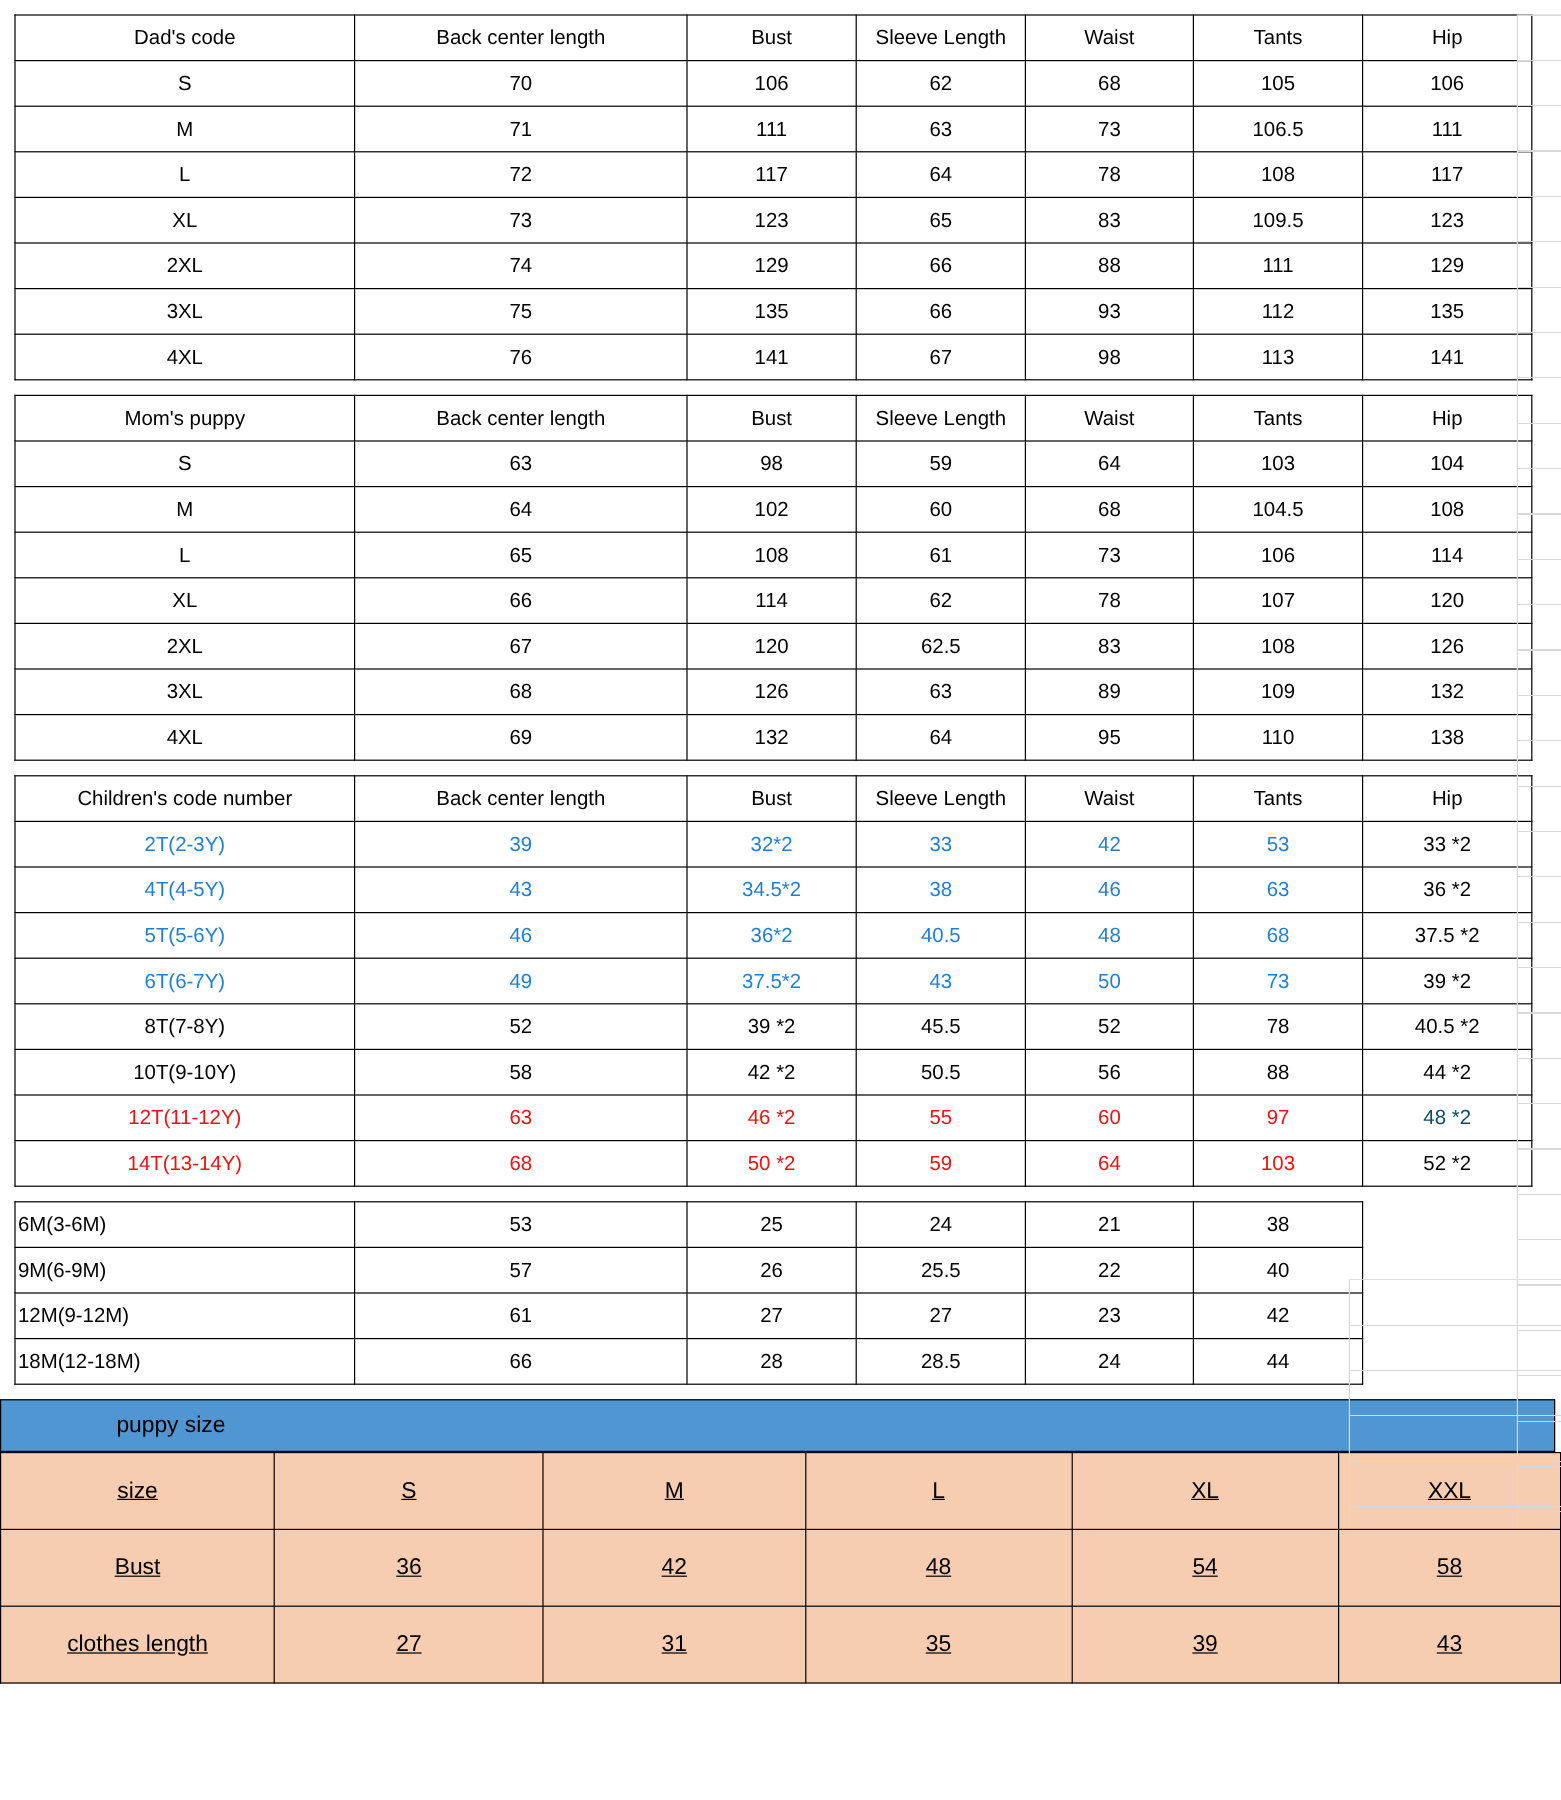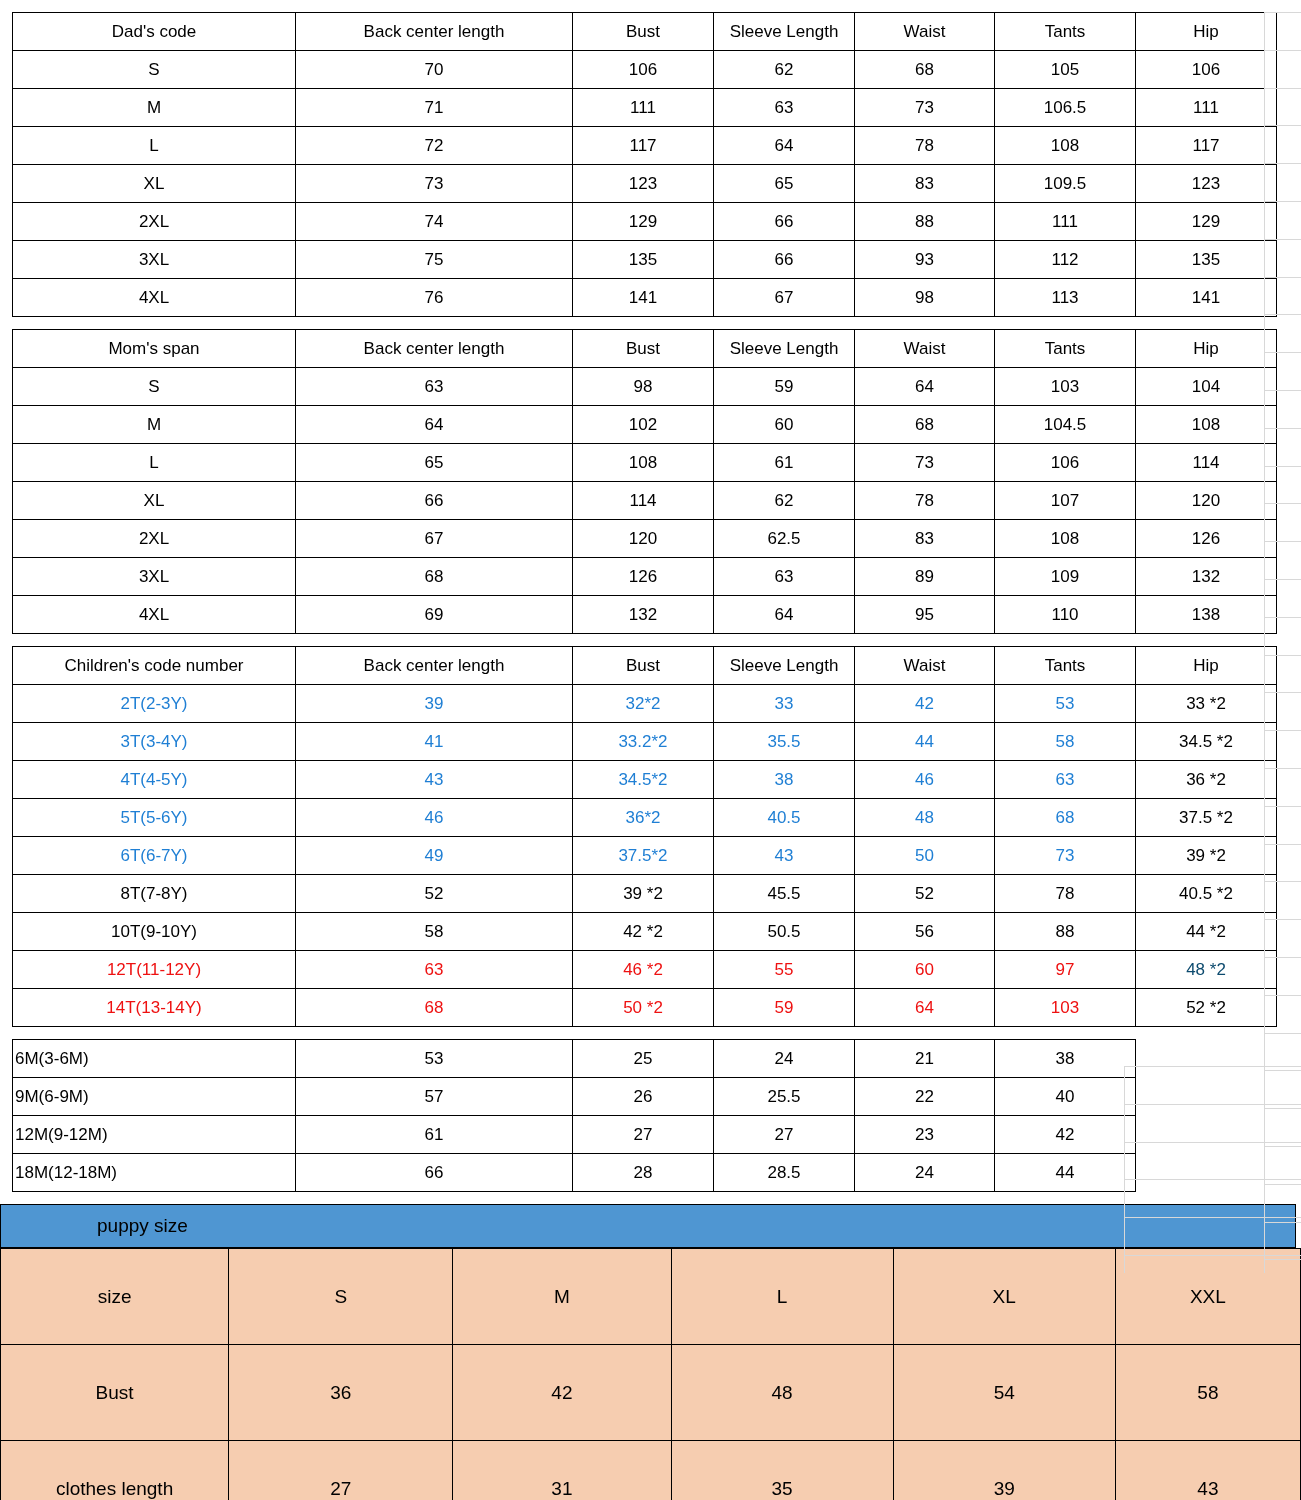--- a/index.html
+++ b/index.html
@@ -78,21 +78,22 @@
     table-layout: fixed;
     width: 1301px;
   }
   table.puppy td {
     border: 1px solid #000000;
     background: #f6cdb0;
     text-align: center;
     vertical-align: middle;
     font-size: 19px;
     height: 63px;
-    padding: 16px;
+    padding: 0;
+    text-decoration: underline;
   }
   col.p0 { width: 228px; }
   col.p1 { width: 224px; }
   col.p2 { width: 218px; }
   col.p3 { width: 222px; }
   col.p4 { width: 222px; }
   col.p5 { width: 185px; }
 
   
   .side-grid {
@@ -220,21 +221,21 @@
       <col class="c0">
         <col class="c1">
         <col class="c2">
         <col class="c3">
         <col class="c4">
         <col class="c5">
         <col class="c6">
     </colgroup>
     <tbody>
       <tr class="hdr">
-        <td>Mom's span</td>
+        <td>Mom's puppy</td>
         <td>Back center length</td>
         <td>Bust</td>
         <td class="two-line">Sleeve Length</td>
         <td>Waist</td>
         <td>Tants</td>
         <td>Hip</td>
       </tr>
       <tr>
         <td>S</td>
         <td>63</td>
@@ -324,29 +325,20 @@
       <tr class="blue">
         <td>2T(2-3Y)</td>
         <td>39</td>
         <td>32*2</td>
         <td>33</td>
         <td>42</td>
         <td>53</td>
         <td class="" style="color:#000">33 *2</td>
       </tr>
       <tr class="blue">
-        <td>3T(3-4Y)</td>
-        <td>41</td>
-        <td>33.2*2</td>
-        <td>35.5</td>
-        <td>44</td>
-        <td>58</td>
-        <td style="color:#000">34.5 *2</td>
-      </tr>
-      <tr class="blue">
         <td>4T(4-5Y)</td>
         <td>43</td>
         <td>34.5*2</td>
         <td>38</td>
         <td>46</td>
         <td>63</td>
         <td style="color:#000">36 *2</td>
       </tr>
       <tr class="blue">
         <td>5T(5-6Y)</td>

